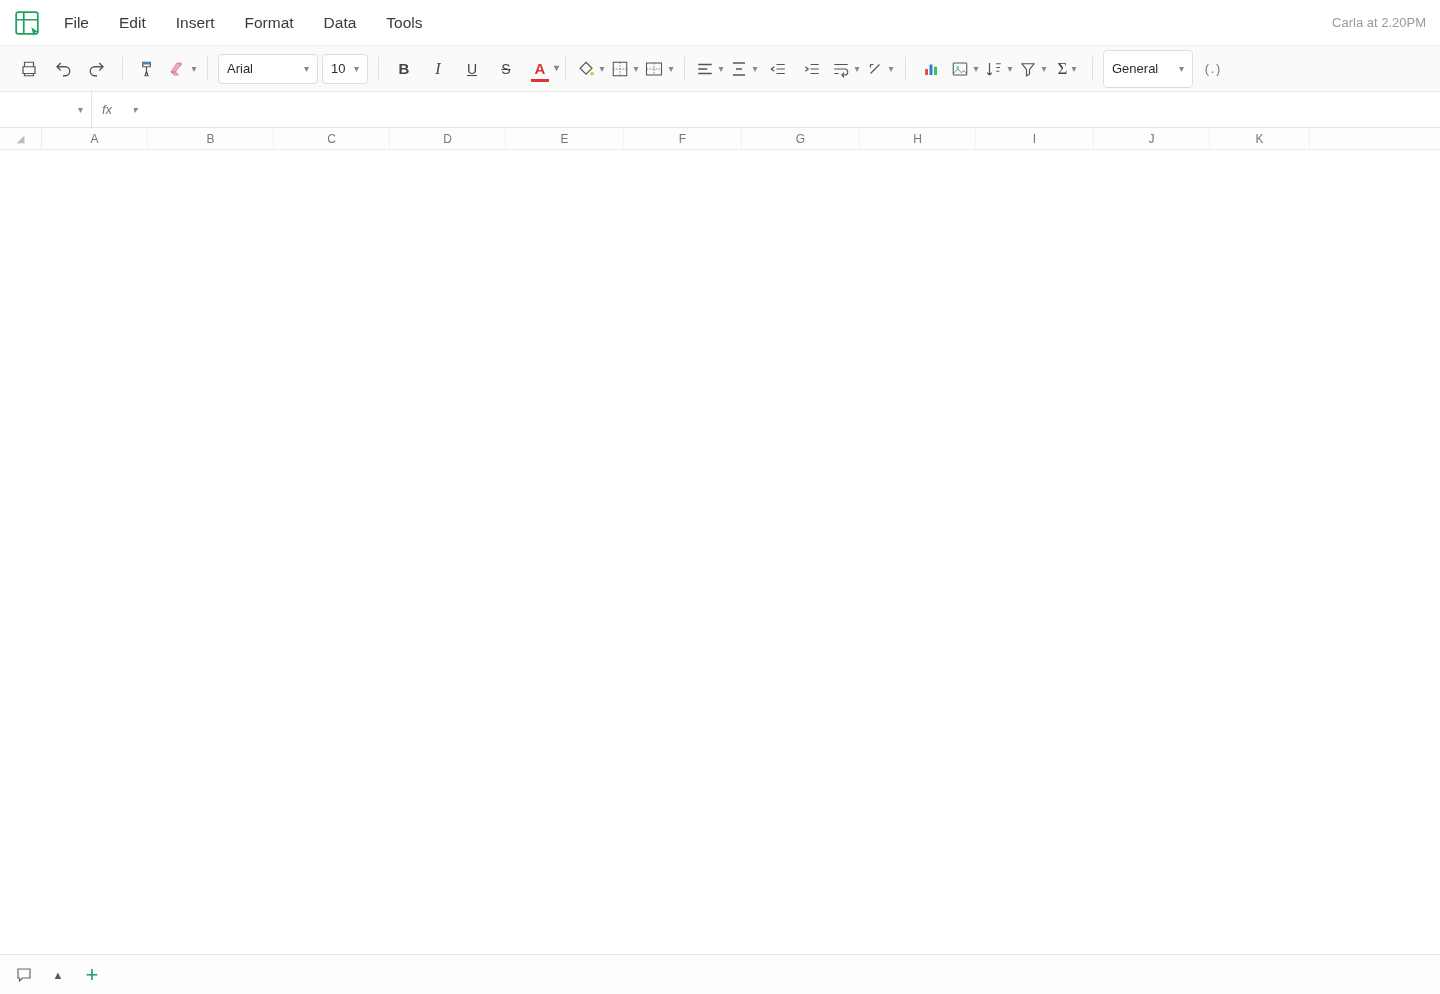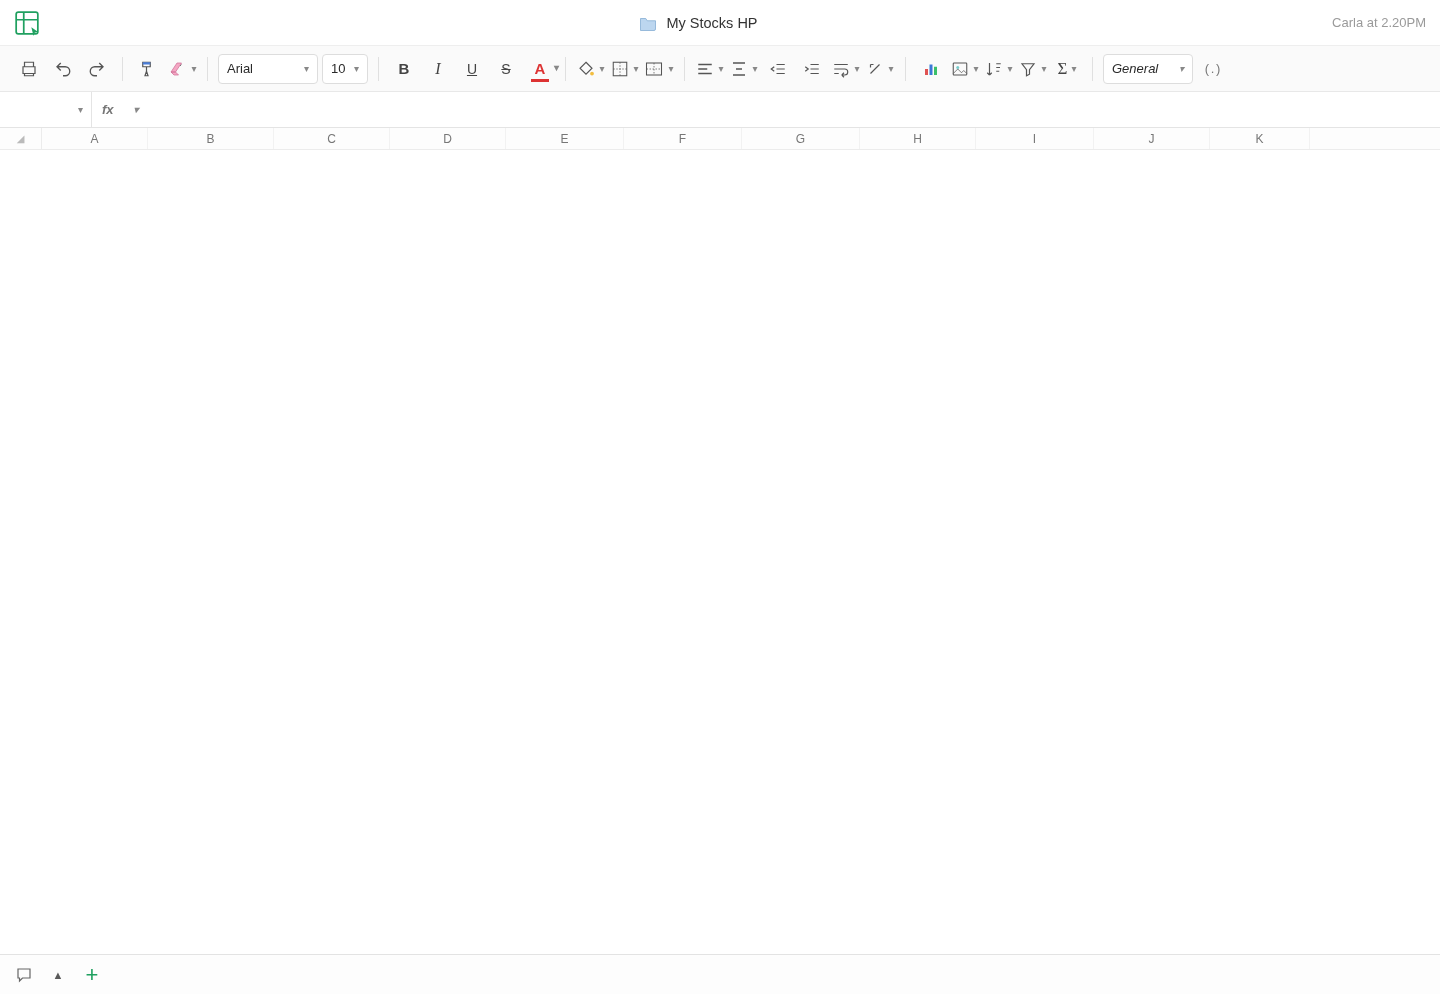--- a/index.html
+++ b/index.html
@@ -10,28 +10,28 @@
   .menu{display:flex;gap:30px;font-size:15.5px;color:#3a3a3a;}
   .menu span{cursor:pointer;}
   .doc-title-area{flex:1;display:flex;justify-content:center;align-items:center;gap:10px;color:#333;font-size:14.5px;}
   .saved{margin-left:auto;color:#9a9a9a;font-size:13px;}
   
   .toolbar{height:46px;display:flex;align-items:center;padding:0 14px;border-bottom:1px solid #e8e8e8;gap:4px;background:#fafafa;}
   .tbtn{width:30px;height:30px;display:flex;align-items:center;justify-content:center;cursor:pointer;border-radius:3px;color:#444;}
   .sep{width:1px;height:24px;background:#e0e0e0;margin:0 6px;}
   .font-select{display:flex;align-items:center;border:1px solid #ddd;border-radius:4px;background:#fff;height:30px;padding:8px 8px;min-width:100px;justify-content:space-between;cursor:pointer;font-size:13px;}
   .size-select{display:flex;align-items:center;border:1px solid #ddd;border-radius:4px;background:#fff;height:30px;padding:0 8px;min-width:46px;justify-content:space-between;cursor:pointer;font-size:13px;}
-  .format-select{display:flex;align-items:center;border:1px solid #ddd;border-radius:4px;background:#fff;height:30px;padding:0 8px;min-width:90px;justify-content:space-between;cursor:pointer;font-size:13px;font-style:italic;}
+  .format-select{display:flex;align-items:center;border:1px solid #ddd;border-radius:4px;background:#fff;height:38px;padding:0 8px;min-width:90px;justify-content:space-between;cursor:pointer;font-size:13px;}
   .caret{font-size:10px;color:#888;margin-left:4px;}
   .color-swatch-under{position:relative;}
   .color-swatch-under::after{content:"";position:absolute;bottom:2px;left:6px;right:6px;height:3px;background:currentColor;}
   
   .formula-bar{height:36px;display:flex;align-items:center;border-bottom:1px solid #e4e4e4;}
   .name-box{width:92px;border-right:1px solid #e4e4e4;height:100%;display:flex;align-items:center;justify-content:flex-end;padding:0 8px;gap:6px;color:#777;}
-  .fx-box{padding:0 10px;color:#777;font-style:italic;display:flex;align-items:center;gap:16px;font-weight:bold;}
+  .fx-box{padding:0 10px;color:#777;font-style:italic;display:flex;align-items:center;gap:16px;}
   
   .grid{position:relative;}
   .col-headers{display:flex;height:22px;background:#fdfdfd;border-bottom:1px solid #ececec;}
   .corner{width:42px;border-right:1px solid #ececec;display:flex;align-items:center;justify-content:center;color:#bbb;font-size:10px;}
   .col-h{flex:0 0 var(--cw,115px);text-align:center;line-height:22px;color:#777;font-size:12px;border-right:1px solid #f2f2f2;}
   .row-headers{position:absolute;top:22px;left:0;width:42px;}
   .row-h{height:24.4px;line-height:24.4px;text-align:center;color:#888;font-size:12px;border-bottom:1px solid #f4f4f4;border-right:1px solid #ececec;background:#fdfdfd;}
   .canvas{position:absolute;left:42px;top:22px;right:0;}
   
   .card{position:absolute;background:#fff;border:1px solid #e7e7e7;border-radius:10px;box-shadow:0 1px 3px rgba(0,0,0,.02);}
@@ -96,28 +96,28 @@
 
 <div class="menubar">
   <div class="app-icon">
     <svg viewBox="0 0 24 24" width="26" height="26">
         <rect x="2" y="2" width="20" height="20" rx="2" fill="none" stroke="#20a060" stroke-width="1.6"></rect>
         <path d="M2 9h20M9 2v20" stroke="#20a060" stroke-width="1.6"></path>
         <path d="M17 17l5 5M22 17l-5 5" stroke="#20a060" stroke-width="1.6" fill="none" opacity=".0"></path>
         <path d="M16 16l6 4-3 1-1 3z" fill="#20a060"></path>
       </svg>
   </div>
-  <div class="doc-title-area">
-    <span>
-        <svg width="18" height="16" viewBox="0 0 24 20">
-          <path d="M2 4h7l2 3h11v11a2 2 0 0 1-2 2H2z" fill="#bcd6ef" stroke="#7fa9d2"></path>
-        </svg>
-      </span>
-    <span>My Stocks HP</span>
-  </div>
+  <div class="menu" id="menu">
+      <span>File</span>
+      <span>Edit</span>
+      <span>Insert</span>
+      <span>Format</span>
+      <span>Data</span>
+      <span>Tools</span>
+    </div>
   <div class="saved">Carla at 2.20PM</div>
 </div>
 
 <div class="toolbar">
   <div class="tbtn">
       <svg width="18" height="18" viewBox="0 0 24 24">
         <path d="M6 9V3h12v6M6 18h12v3H6zM4 9h16v9H4z" fill="none" stroke="#555" stroke-width="1.6"></path>
       </svg>
     </div>
   <div class="tbtn">

